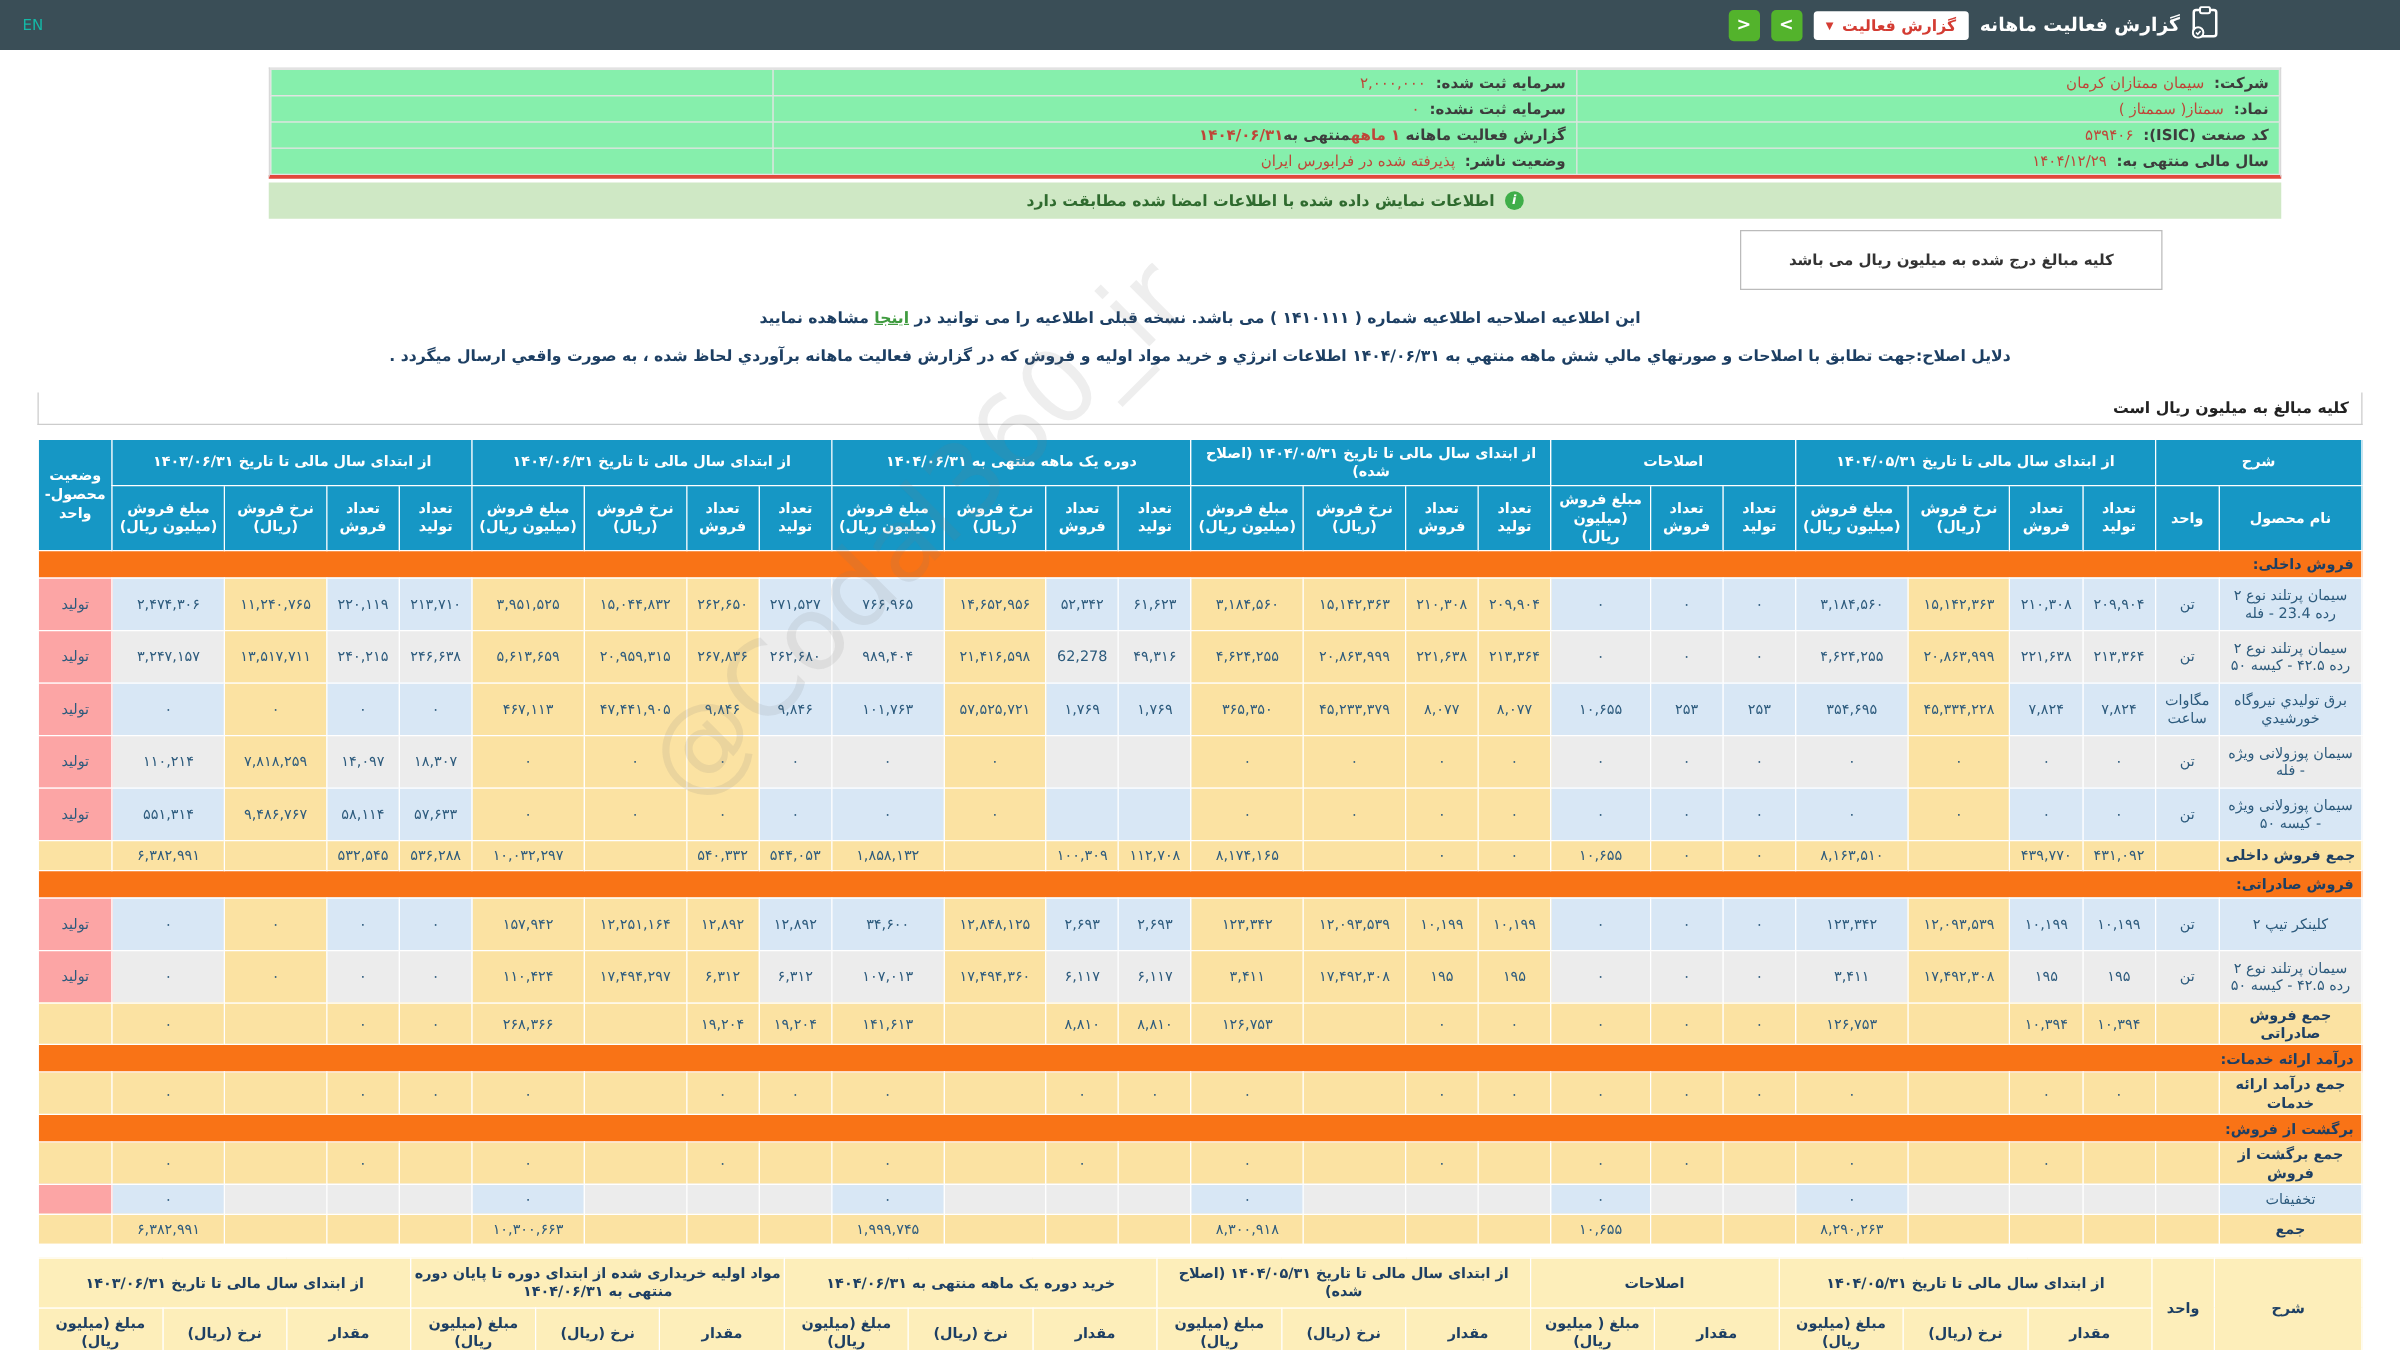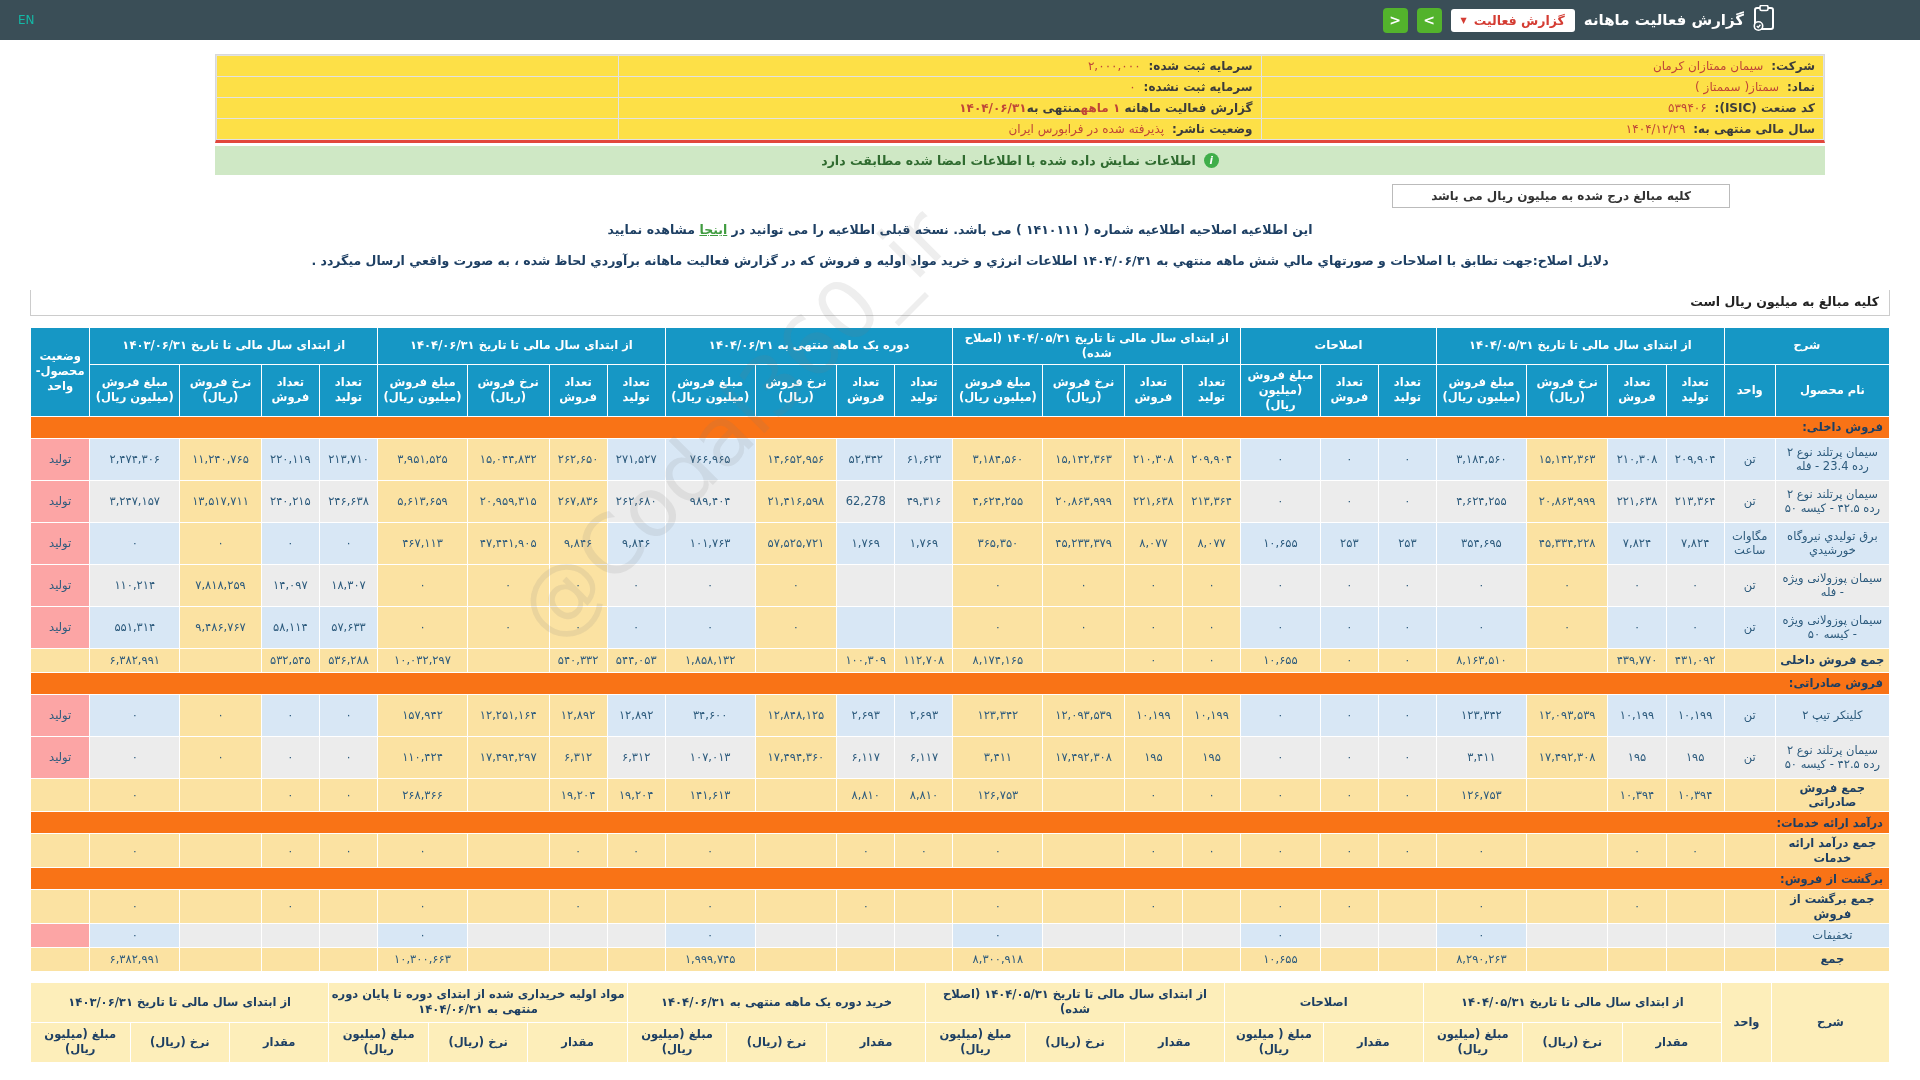--- a/index.html
+++ b/index.html
@@ -18,35 +18,35 @@
   .report-type-btn .caret { font-size:8px; color:#d43c33; }
   .nav-btn { width:25px; height:25px; border:none; border-radius:4px; background:#53b32c;
     color:#fff; font-weight:bold; font-size:14px; line-height:25px; text-align:center; cursor:pointer;
     font-family:"DejaVu Sans", sans-serif; padding:0; }
   .en-link { margin-inline-start:auto; font-size:12px; color:#14b8a6; cursor:pointer; }
   .clip-icon { display:inline-block; }
 
   
   .info-wrap { margin:14px 95px 0 215px; border:1px solid #d9d9d9; border-bottom:3px solid #e2473c; }
   .info-table { width:100%; border-collapse:collapse; }
-  .info-table td { border:1px solid #e2e2e2; background:#fde047; padding:3px 8px;
+  .info-table td { border:1px solid #e2e2e2; background:#86efac; padding:3px 8px;
     font-size:12px; color:#333; height:21px; }
   .info-label { font-weight:bold; color:#3c3c3c; }
   .info-value { color:#bf4538; padding-right:4px; }
   .seg-dark { color:#3c3c3c; font-weight:bold; }
   .seg-red { color:#bf4538; font-weight:bold; }
 
   
   .green-bar { margin:3px 95px 0 215px; background:#cfe8c5; height:29px; display:flex;
     align-items:center; justify-content:center; gap:8px; font-size:12.5px; font-weight:bold; color:#2f6b2f; }
   .i-icon { width:15px; height:15px; border-radius:50%; background:#3fae49; color:#fff;
     font-size:10px; font-weight:bold; text-align:center; line-height:15px; font-style:italic; }
 
   .amounts-box { margin:9px 95px 0 0; display:inline-block; border:1px solid #bbb;
-    padding:4px 38px; font-size:12px; font-weight:bold; color:#333; background:#fff; }
+    padding:16px 38px; font-size:12px; font-weight:bold; color:#333; background:#fff; }
 
   .corr-line1 { margin-top:14px; text-align:center; font-size:12.5px; font-weight:bold; color:#1d3f63; }
   .corr-line1 a { color:#3f9b3f; text-decoration:underline; cursor:pointer; }
   .corr-line2 { margin-top:16px; text-align:center; font-size:12.5px; font-weight:bold; color:#1d3f63; }
 
   
   .tbl-zone { margin:22px 30px 0 30px; }
   .section-bar { background:#1697c5; color:#fff; font-weight:bold; font-size:12.5px;
     padding:3px 10px; height:23px; }
   .units-row { border:1px solid #ccc; border-top:none; background:#fff; font-size:12.5px;

